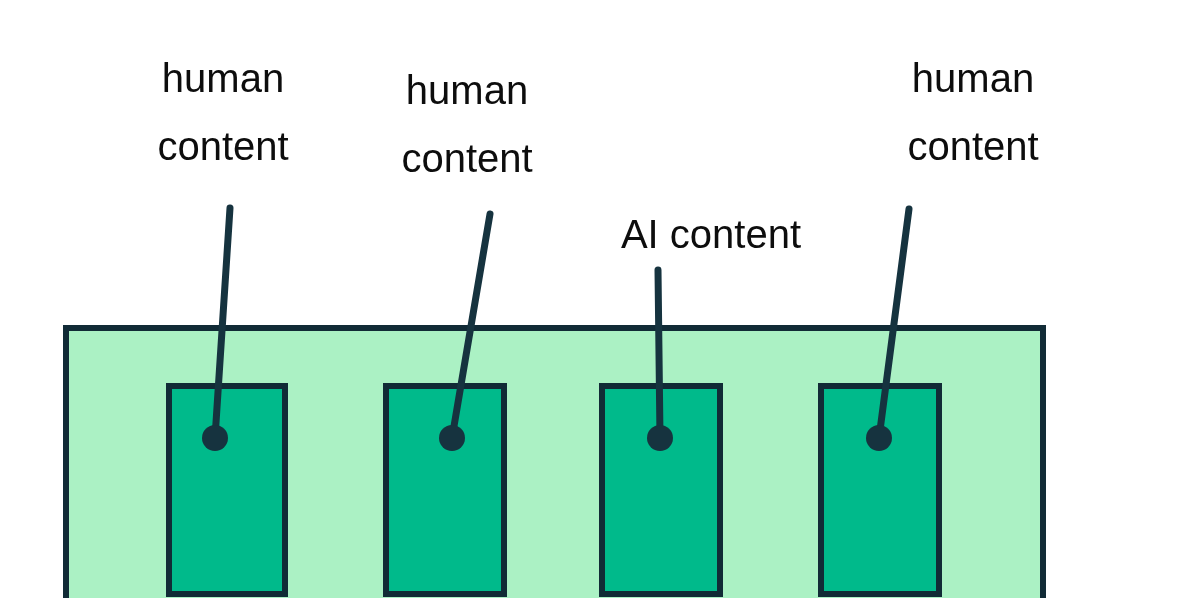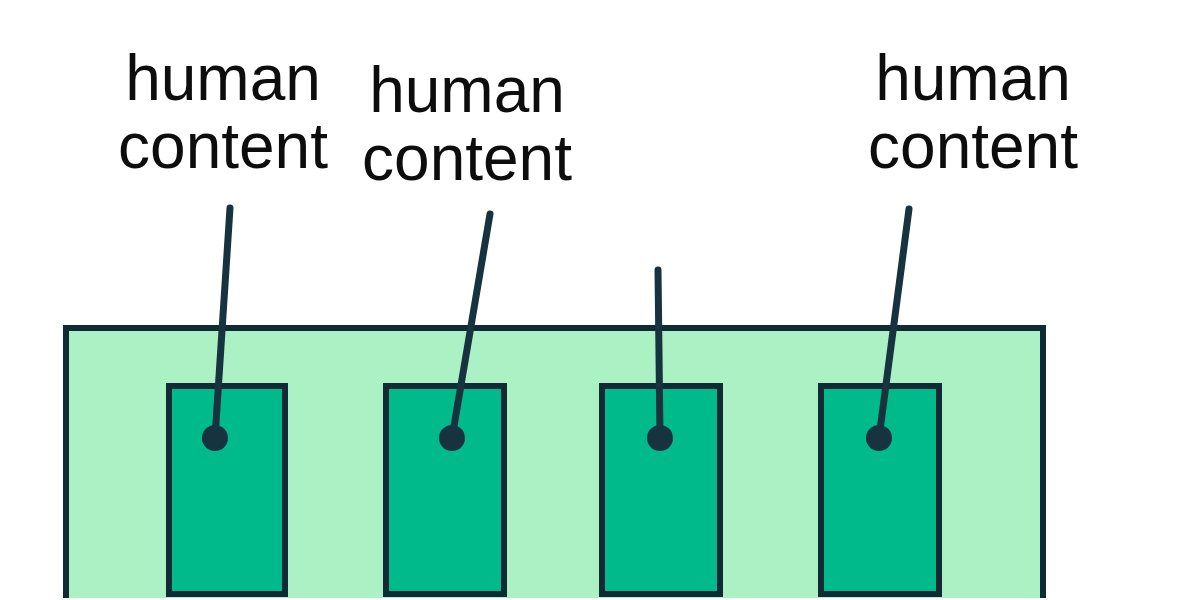--- a/index.html
+++ b/index.html
@@ -39,21 +39,21 @@
   #segment-1 { left: 166px; width: 122px; }
   #segment-2 { left: 383px; width: 124px; }
   #segment-3 { left: 599px; width: 124px; }
   #segment-4 { left: 818px; width: 124px; }
 
   
   .label {
     position: absolute;
     transform: translateX(-50%);
     text-align: center;
-    font-size: 64px;
+    font-size: 40px;
     line-height: 68px;
     color: var(--color-label-text, #0d0d0d);
     white-space: nowrap;
   }
   .label span { display: block; }
   #label-1 { left: 223px; top: 44px; }
   #label-2 { left: 467px; top: 56px; }
   #label-3 { left: 711px; top: 200px; }
   #label-4 { left: 973px; top: 44px; }
 
@@ -86,20 +86,23 @@
   <div class="label" id="label-1">
     <span>human</span>
     <span>content</span>
   </div>
 
   <div class="label" id="label-2">
     <span>human</span>
     <span>content</span>
   </div>
 
+  <div class="label" id="label-3">
+    <span>AI content</span>
+  </div>
 
   <div class="label" id="label-4">
     <span>human</span>
     <span>content</span>
   </div>
 
   <svg id="connector-overlay" viewBox="0 0 1200 600" xmlns="http://www.w3.org/2000/svg">
     <line x1="230" y1="208" x2="215" y2="438" stroke="#16333f"></line>
     <line x1="490" y1="214" x2="452" y2="438" stroke="#16333f"></line>
     <line x1="658" y1="270" x2="660" y2="438" stroke="#16333f"></line>

